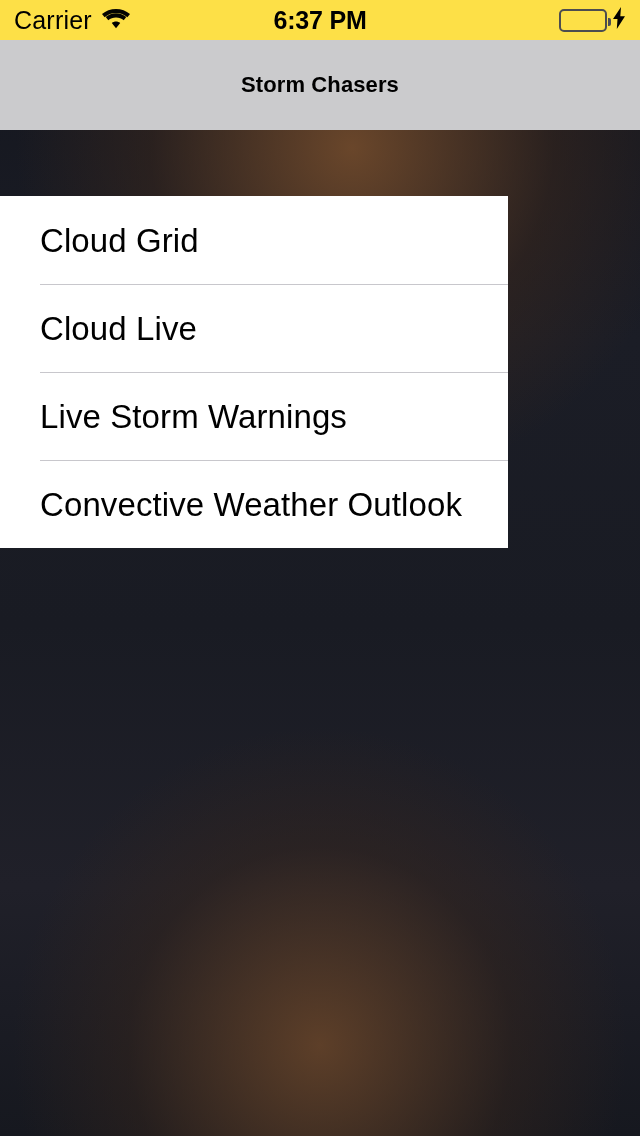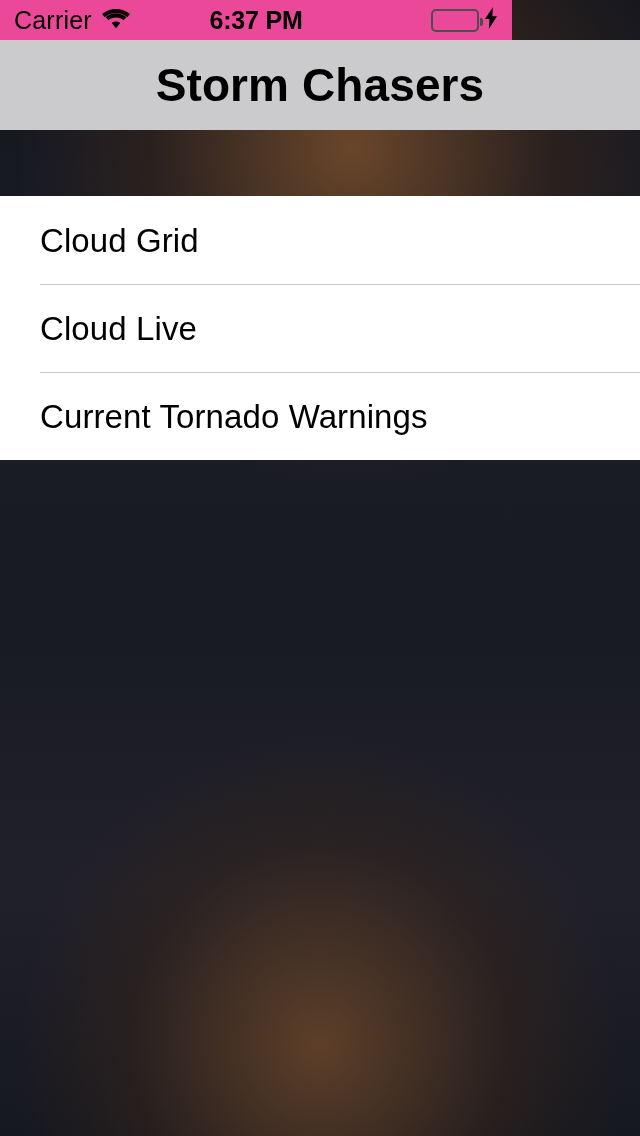--- a/index.html
+++ b/index.html
@@ -26,23 +26,23 @@
     background:
       radial-gradient(ellipse 70% 40% at 55% 13%, rgba(120, 78, 44, 0.85) 0%, rgba(60, 40, 28, 0.5) 45%, rgba(20, 22, 30, 0) 75%),
       radial-gradient(ellipse 60% 35% at 50% 92%, rgba(110, 72, 42, 0.8) 0%, rgba(55, 38, 28, 0.45) 50%, rgba(18, 20, 28, 0) 80%),
       linear-gradient(180deg, #14161e 0%, #1b1d26 30%, #191b23 55%, #202029 78%, #16181f 100%);
   }
 
   
   .status-bar {
     position: absolute;
     top: 0; left: 0;
-    width: 512px;
+    width: 640px;
     height: 40px;
-    background: #ec4899;
+    background: #fde047;
     display: flex;
     align-items: center;
     padding: 0 14px;
     color: #000;
     font-size: 25px;
     z-index: 20;
   }
   .status-left {
     display: flex;
     align-items: center;
@@ -97,32 +97,32 @@
     top: 40px; left: 0;
     width: 640px;
     height: 90px;
     background: #cbcbcd;
     display: flex;
     align-items: center;
     justify-content: center;
     z-index: 19;
   }
   .nav-title {
-    font-size: 46px;
+    font-size: 22px;
     font-weight: bold;
     color: #000;
     letter-spacing: 0.1px;
   }
 
   
   .table-view {
     position: absolute;
     top: 196px;
     left: 0;
-    width: 640px;
+    width: 508px;
     background: #ffffff;
     z-index: 10;
   }
   .cell {
     position: relative;
     height: 88px;
     display: flex;
     align-items: center;
     padding-left: 40px;
     background: #ffffff;
@@ -183,17 +183,20 @@
   </div>
 
   <div class="table-view">
     <div class="cell">
       <span class="cell-label">Cloud Grid</span>
     </div>
     <div class="cell">
       <span class="cell-label">Cloud Live</span>
     </div>
     <div class="cell">
-      <span class="cell-label">Current Tornado Warnings</span>
+      <span class="cell-label">Live Storm Warnings</span>
+    </div>
+    <div class="cell">
+      <span class="cell-label">Convective Weather Outlook</span>
     </div>
   </div>
 
 </div>
 
 </body></html>

